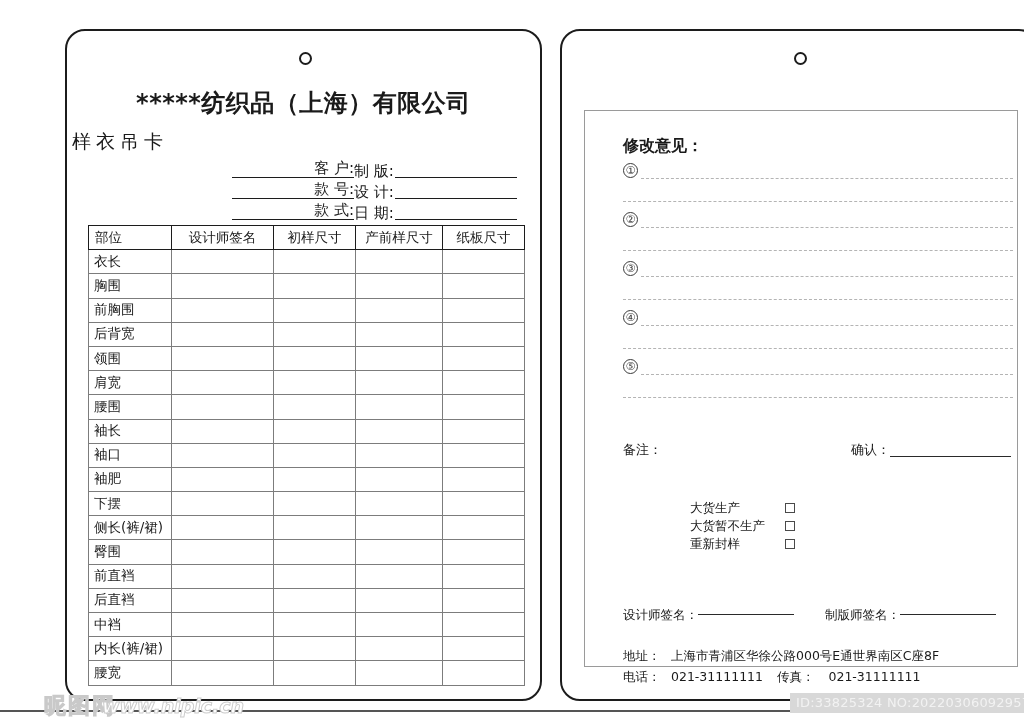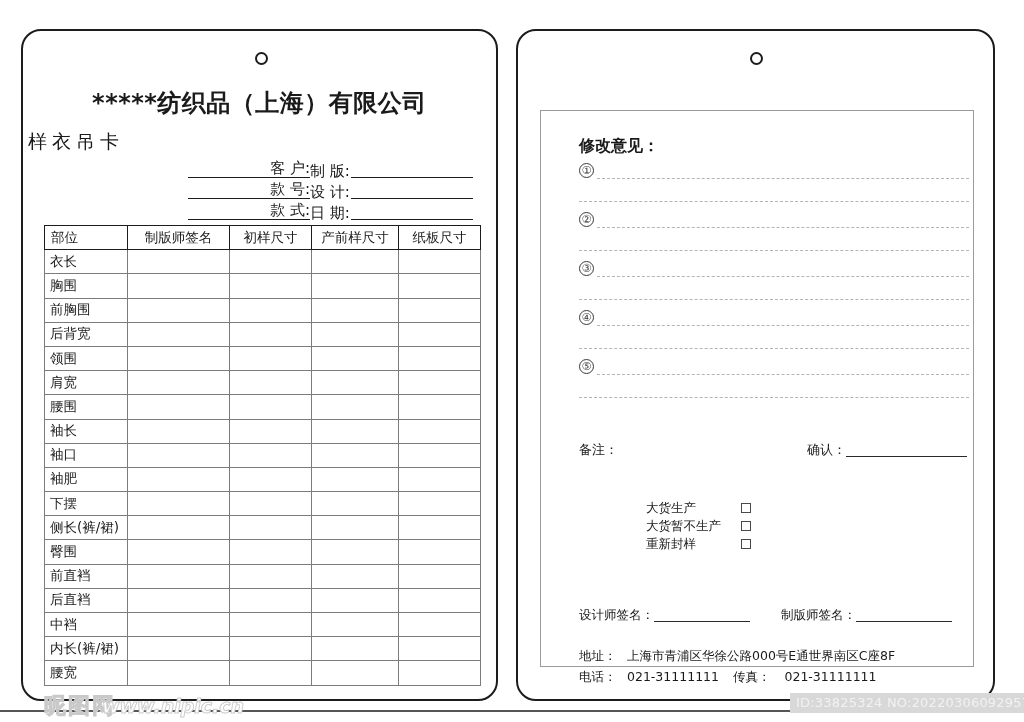--- a/index.html
+++ b/index.html
@@ -16,20 +16,21 @@
     overflow: hidden;
   }
 
   
   .card {
     position: absolute;
     background: #ffffff;
     border: 2px solid #1c1c1c;
     border-radius: 20px;
     box-sizing: border-box;
+    margin-left: 44px;
   }
   #card-left  { left: 21px;  top: 29px; width: 477px; height: 672px; }
   #card-right { left: 516px; top: 29px; width: 479px; height: 672px; }
 
   .punch-hole {
     position: absolute;
     width: 13px;
     height: 13px;
     border: 2px solid #1c1c1c;
     border-radius: 50%;
@@ -220,21 +221,21 @@
   }
 
   .sign-row {
     position: absolute;
     left: 38px;
     top: 496px;
     display: flex;
     align-items: flex-end;
     white-space: nowrap;
   }
-  .sign-item { display: flex; align-items: flex-end; }
+  .sign-item { display: flex; align-items: center; }
   .sign-label { font-size: 12.5px; }
   .sign-rule {
     width: 96px;
     border-bottom: 1.2px solid #2a2a2a;
     margin-bottom: 2px;
   }
   .sign-gap { width: 31px; }
 
   .contact-block {
     position: absolute;
@@ -343,21 +344,21 @@
     <colgroup>
       <col class="c0">
         <col class="c1">
         <col class="c2">
         <col class="c3">
         <col class="c4">
     </colgroup>
     <tbody id="spec-table-body">
       <tr class="head">
         <td>部位</td>
-        <td class="c">制版师签名</td>
+        <td class="c">设计师签名</td>
         <td class="c">初样尺寸</td>
         <td class="c">产前样尺寸</td>
         <td class="c">纸板尺寸</td>
       </tr>
     <tr>
           <td>衣长</td>
           <td></td>
           <td></td>
           <td></td>
           <td></td>

